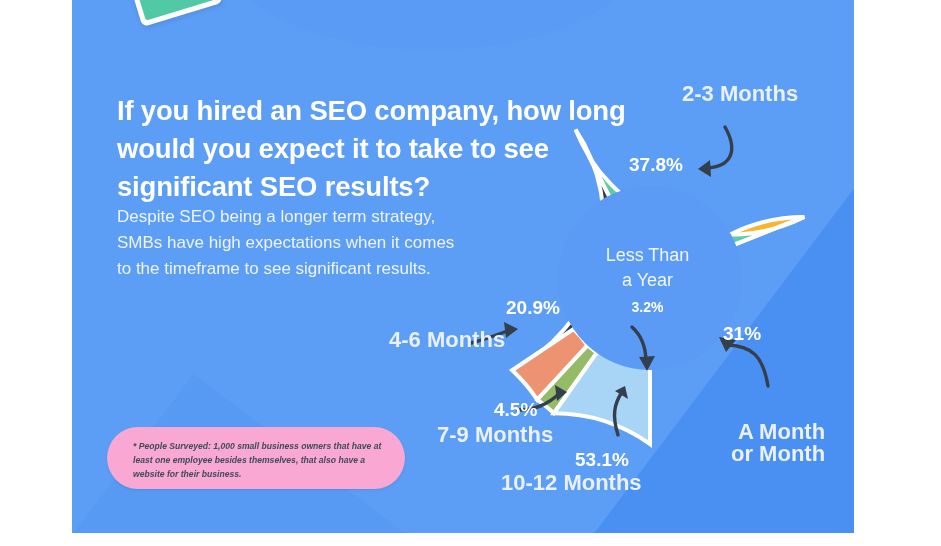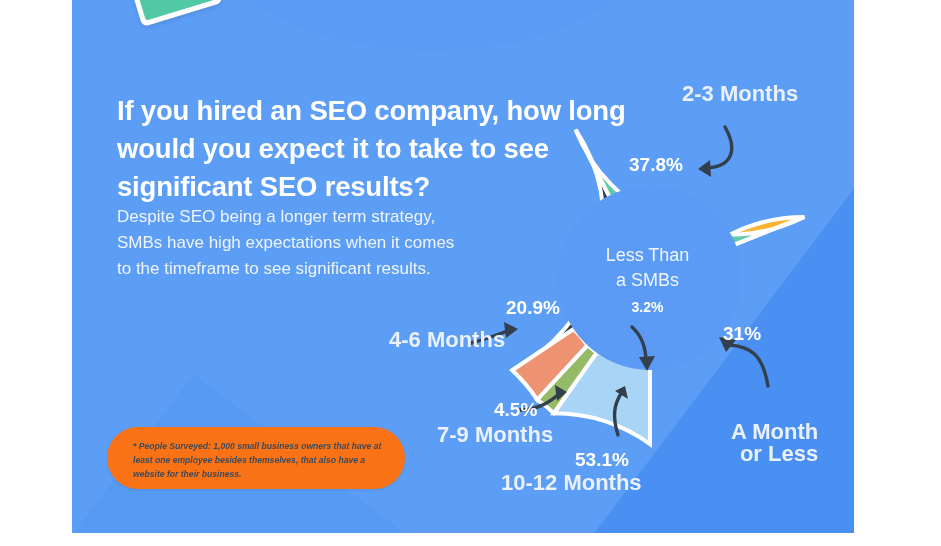--- a/index.html
+++ b/index.html
@@ -59,21 +59,21 @@
   .subcopy {
     position:absolute; left:117px; top:204px; width:350px;
     color:#eef4fd; font-size:17px; font-weight:normal;
     line-height:26px;
   }
 
   
   .footnote {
     position:absolute; left:107px; top:427px;
     width:298px; height:62px;
-    background:#f97316; border-radius:31px;
+    background:#f9a8d4; border-radius:31px;
     box-shadow:0 1px 3px rgba(0,0,0,.08);
     text-decoration:underline;
   }
   .footnote-text {
     position:absolute; left:26px; top:12px; right:14px;
     color:#3e4a59; font-size:8.6px; font-style:italic;
     line-height:14px; font-weight:600;
   }
 
   
@@ -176,29 +176,29 @@
   <div class="val val-378">37.8%</div>
   <div class="val val-31">31%</div>
   <div class="val val-209">20.9%</div>
 
   <div class="outval outval-45">4.5%</div>
   <div class="outval outval-26">53.1%</div>
 
   <div class="callout callout-23">2-3 Months</div>
   <div class="callout callout-amol">
     <div>A Month</div>
-    <div>or Less</div>
+    <div>or Month</div>
   </div>
   <div class="callout callout-46">4-6 Months</div>
   <div class="callout callout-79">7-9 Months</div>
   <div class="callout callout-1012">10-12 Months</div>
 
   <div class="center-text">
     <div class="center-label">Less Than</div>
-    <div class="center-label">a SMBs</div>
+    <div class="center-label">a Year</div>
     <div class="center-val">3.2%</div>
   </div>
 
   <div class="footnote">
     <div class="footnote-text">* People Surveyed: 1,000 small business owners that have at least one employee besides themselves, that also have a website for their business.</div>
   </div>
 
 </div>
 
 </body></html>

